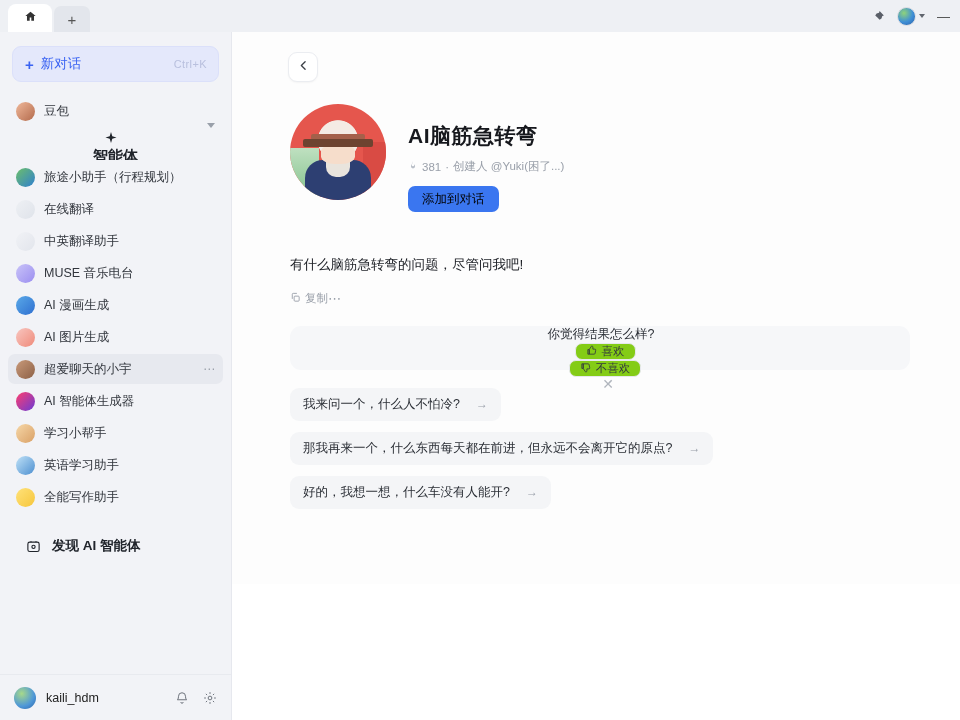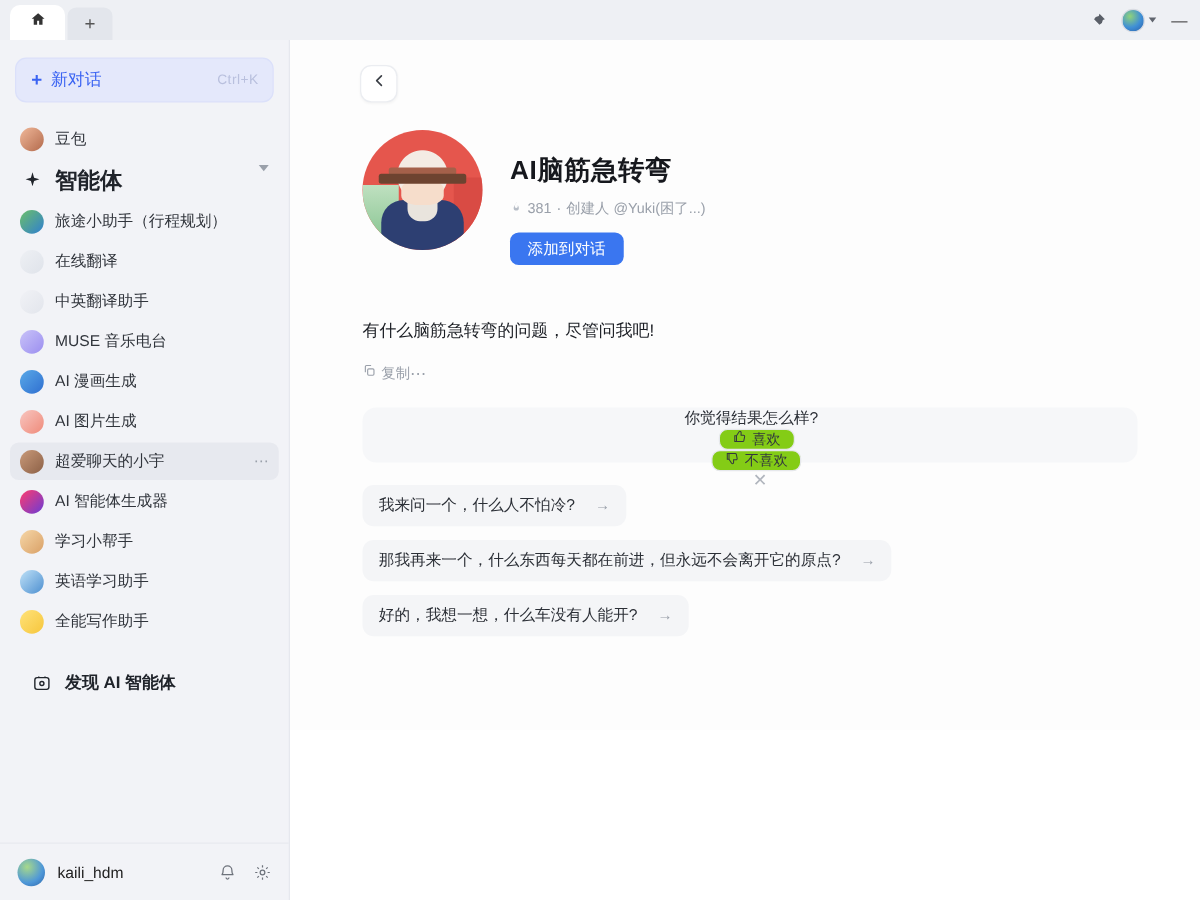--- a/index.html
+++ b/index.html
@@ -90,21 +90,21 @@
   }
   .navrow.active { background: #e7e9ef; }
   .navrow .ic {
     width: 19px; height: 19px; border-radius: 50%;
     margin-right: 9px; flex: 0 0 auto;
     display: flex; align-items: center; justify-content: center;
     font-size: 9px; color: #fff; overflow: hidden;
   }
   .navrow .lbl { white-space: nowrap; overflow: hidden; text-overflow: ellipsis; }
   .navrow .rt { position: absolute; right: 8px; color: #9aa0aa; font-size: 12px; }
-  .navrow.section { color: #20242b; font-weight: 600; font-size: 18px; height: 32px; }
+  .navrow.section { color: #20242b; font-weight: 600; font-size: 15px; height: 32px; flex-direction: column; }
 
   .spark {
     width: 19px; height: 19px; margin-right: 9px; flex: 0 0 auto;
     display: flex; align-items: center; justify-content: center;
     color: #20242b; font-size: 14px;
   }
   .chev {
     width: 0; height: 0;
     border-left: 4px solid transparent;
     border-right: 4px solid transparent;
@@ -163,21 +163,21 @@
   .av-collar { position:absolute; left:38%; top:58%; width:24%; height:18%; background:#e9e4dd; border-radius:0 0 10px 10px; }
   .av-green { position:absolute; left:0; top:46%; width:30%; height:54%; background:linear-gradient(180deg,#bfe0c0,#7fc08a); }
   .av-red2 { position:absolute; right:0; top:40%; width:24%; height:60%; background:#d94b44; }
 
   .ptitle { font-size: 21px; font-weight: 700; color: #16181d; letter-spacing: .5px; margin-top: 18px; }
   .pmeta { font-size: 11.5px; color: #9aa0aa; margin-top: 9px; display: flex; align-items: center; gap: 4px; }
   .pmeta .fire { color: #b8bec7; font-size: 11px; }
   .addbtn {
     margin-top: 12px; display: inline-flex; align-items: center; justify-content: center;
     height: 26px; padding: 3px 14px;
-    background: #3a76f0; color: #ffffff;
+    background: #3a76f0; color: #000000;
     border-radius: 7px; font-size: 12.5px;
   }
 
   .botmsg { margin-top: 42px; font-size: 13.5px; color: #1b1e24; line-height: 1.7; }
   .msgtools { margin-top: 14px; display: flex; align-items: center; gap: 0; color: #9aa0aa; font-size: 11.5px; }
   .msgtools .tl { display: flex; align-items: center; gap: 4px; }
   .dots3 { letter-spacing: 1.5px; font-size: 13px; line-height: 1; }
 
   .feedback {
     margin-top: 20px; height: 44px;

